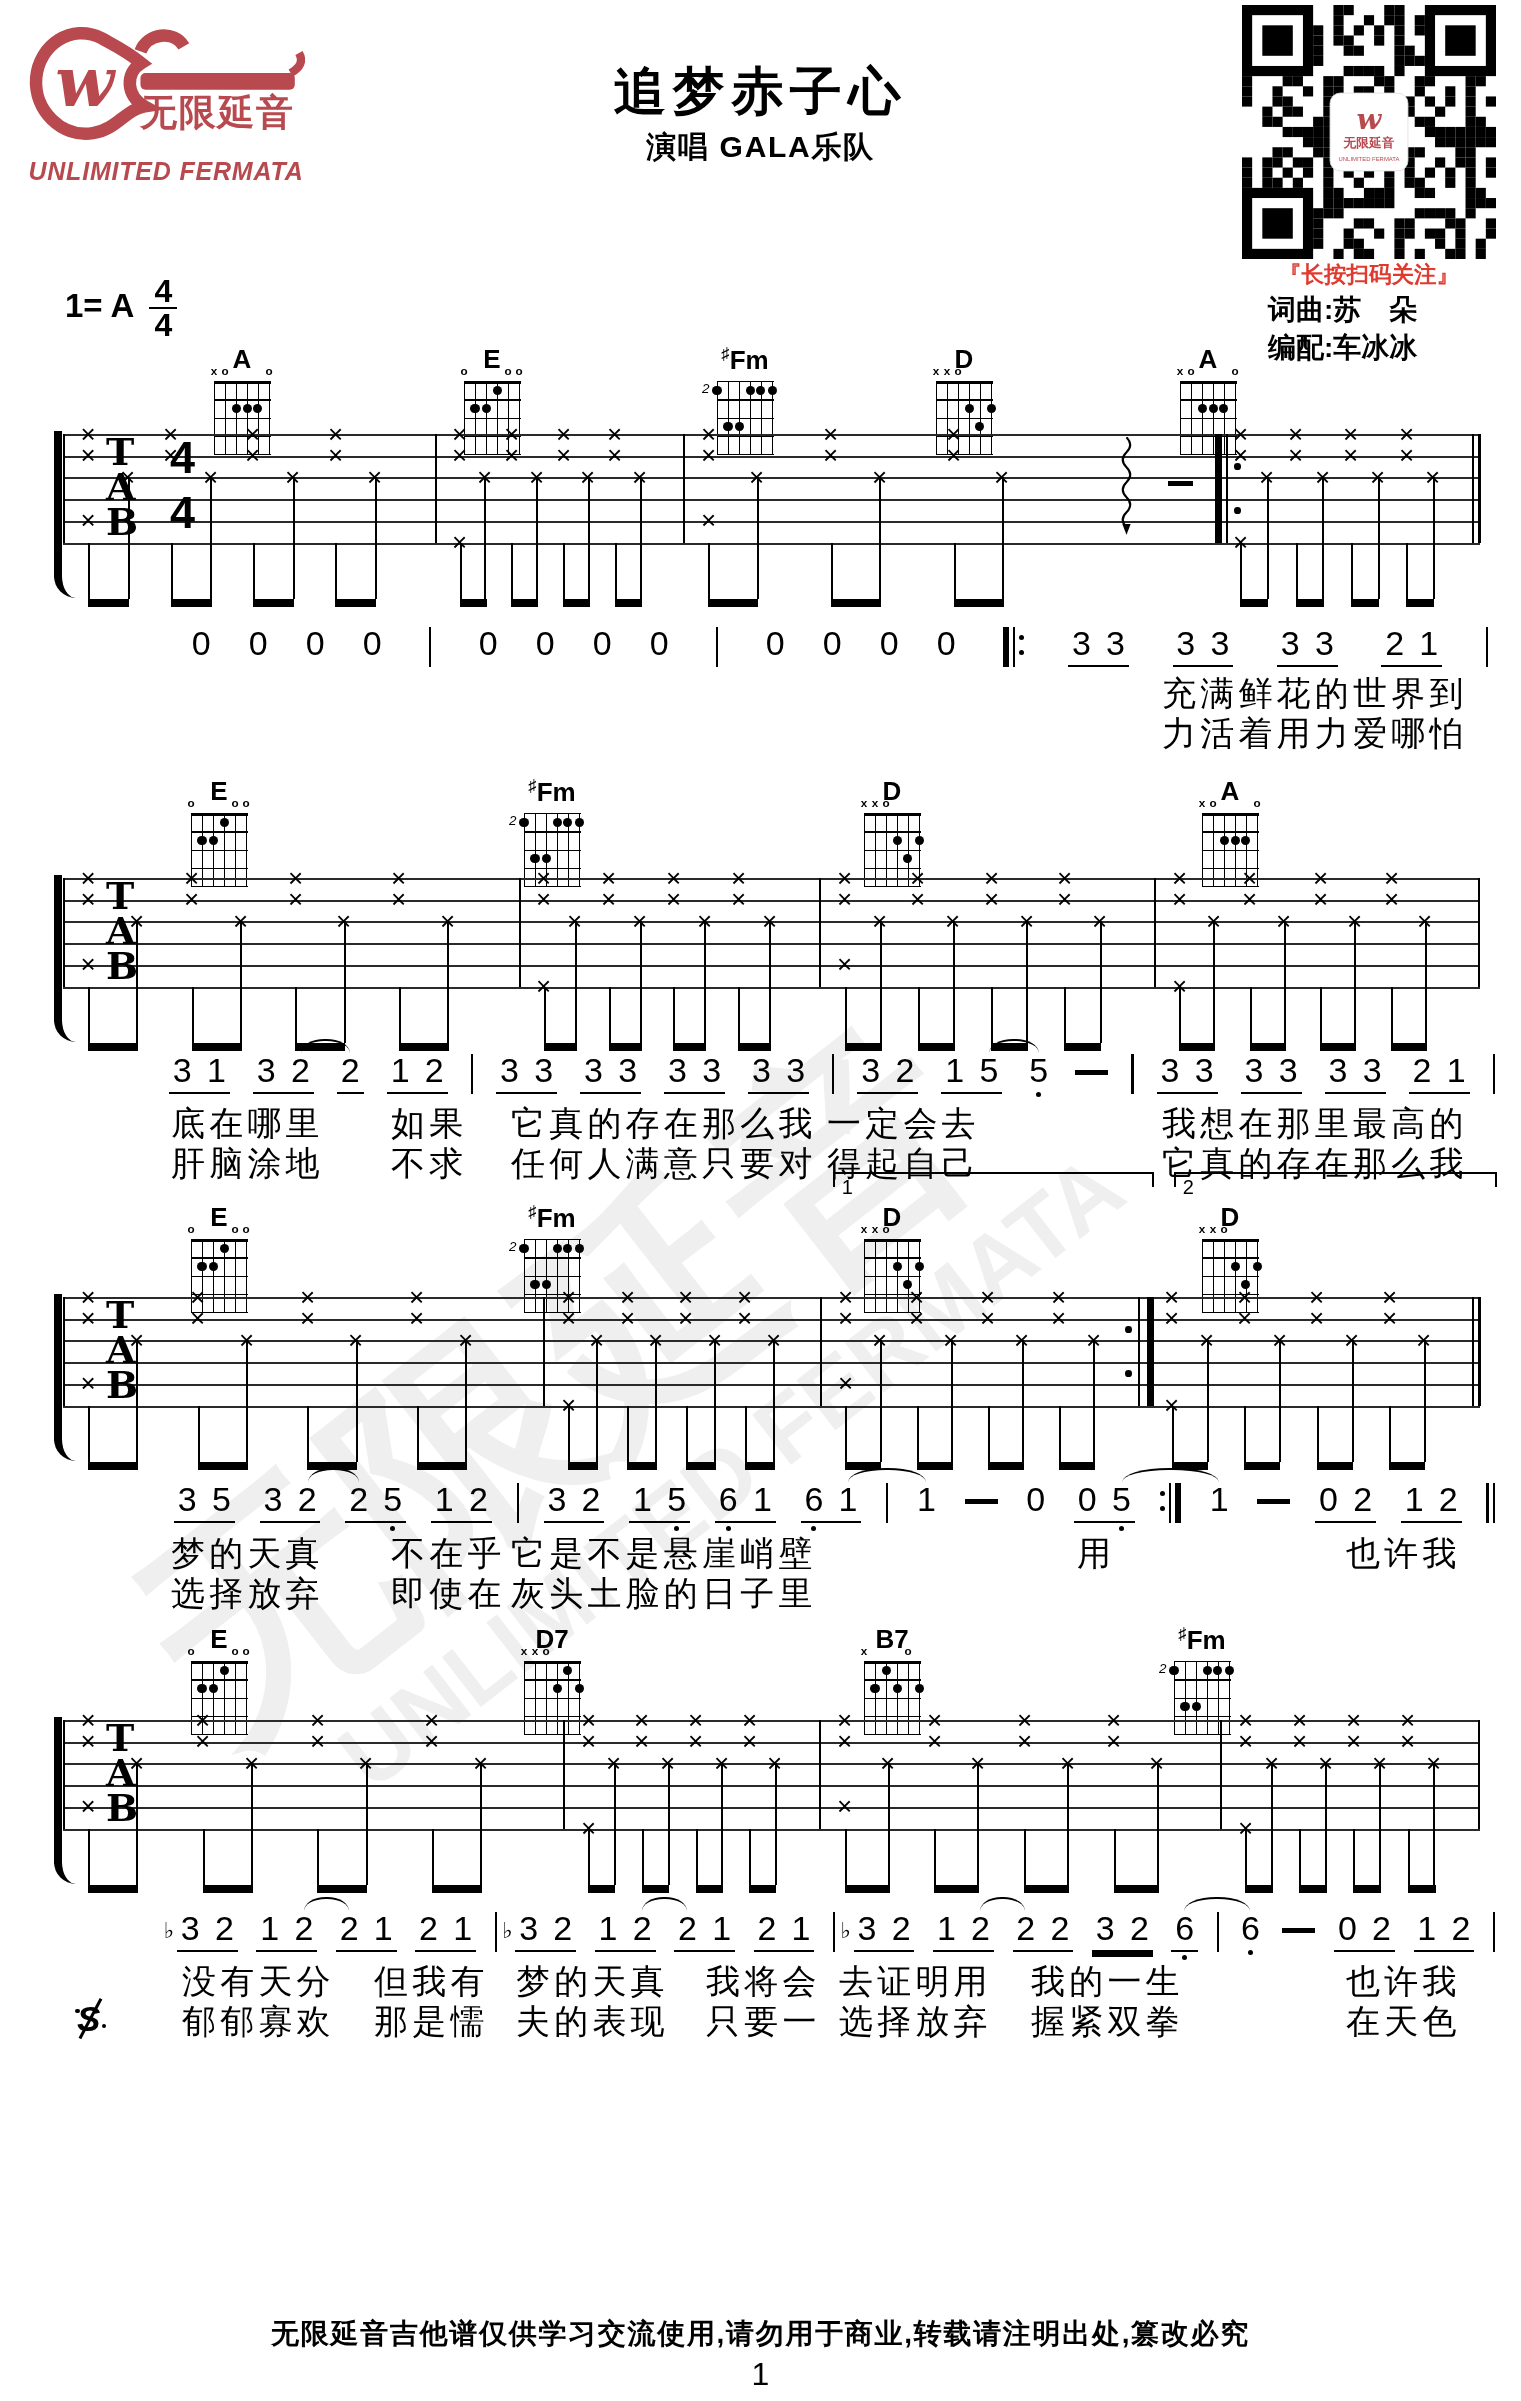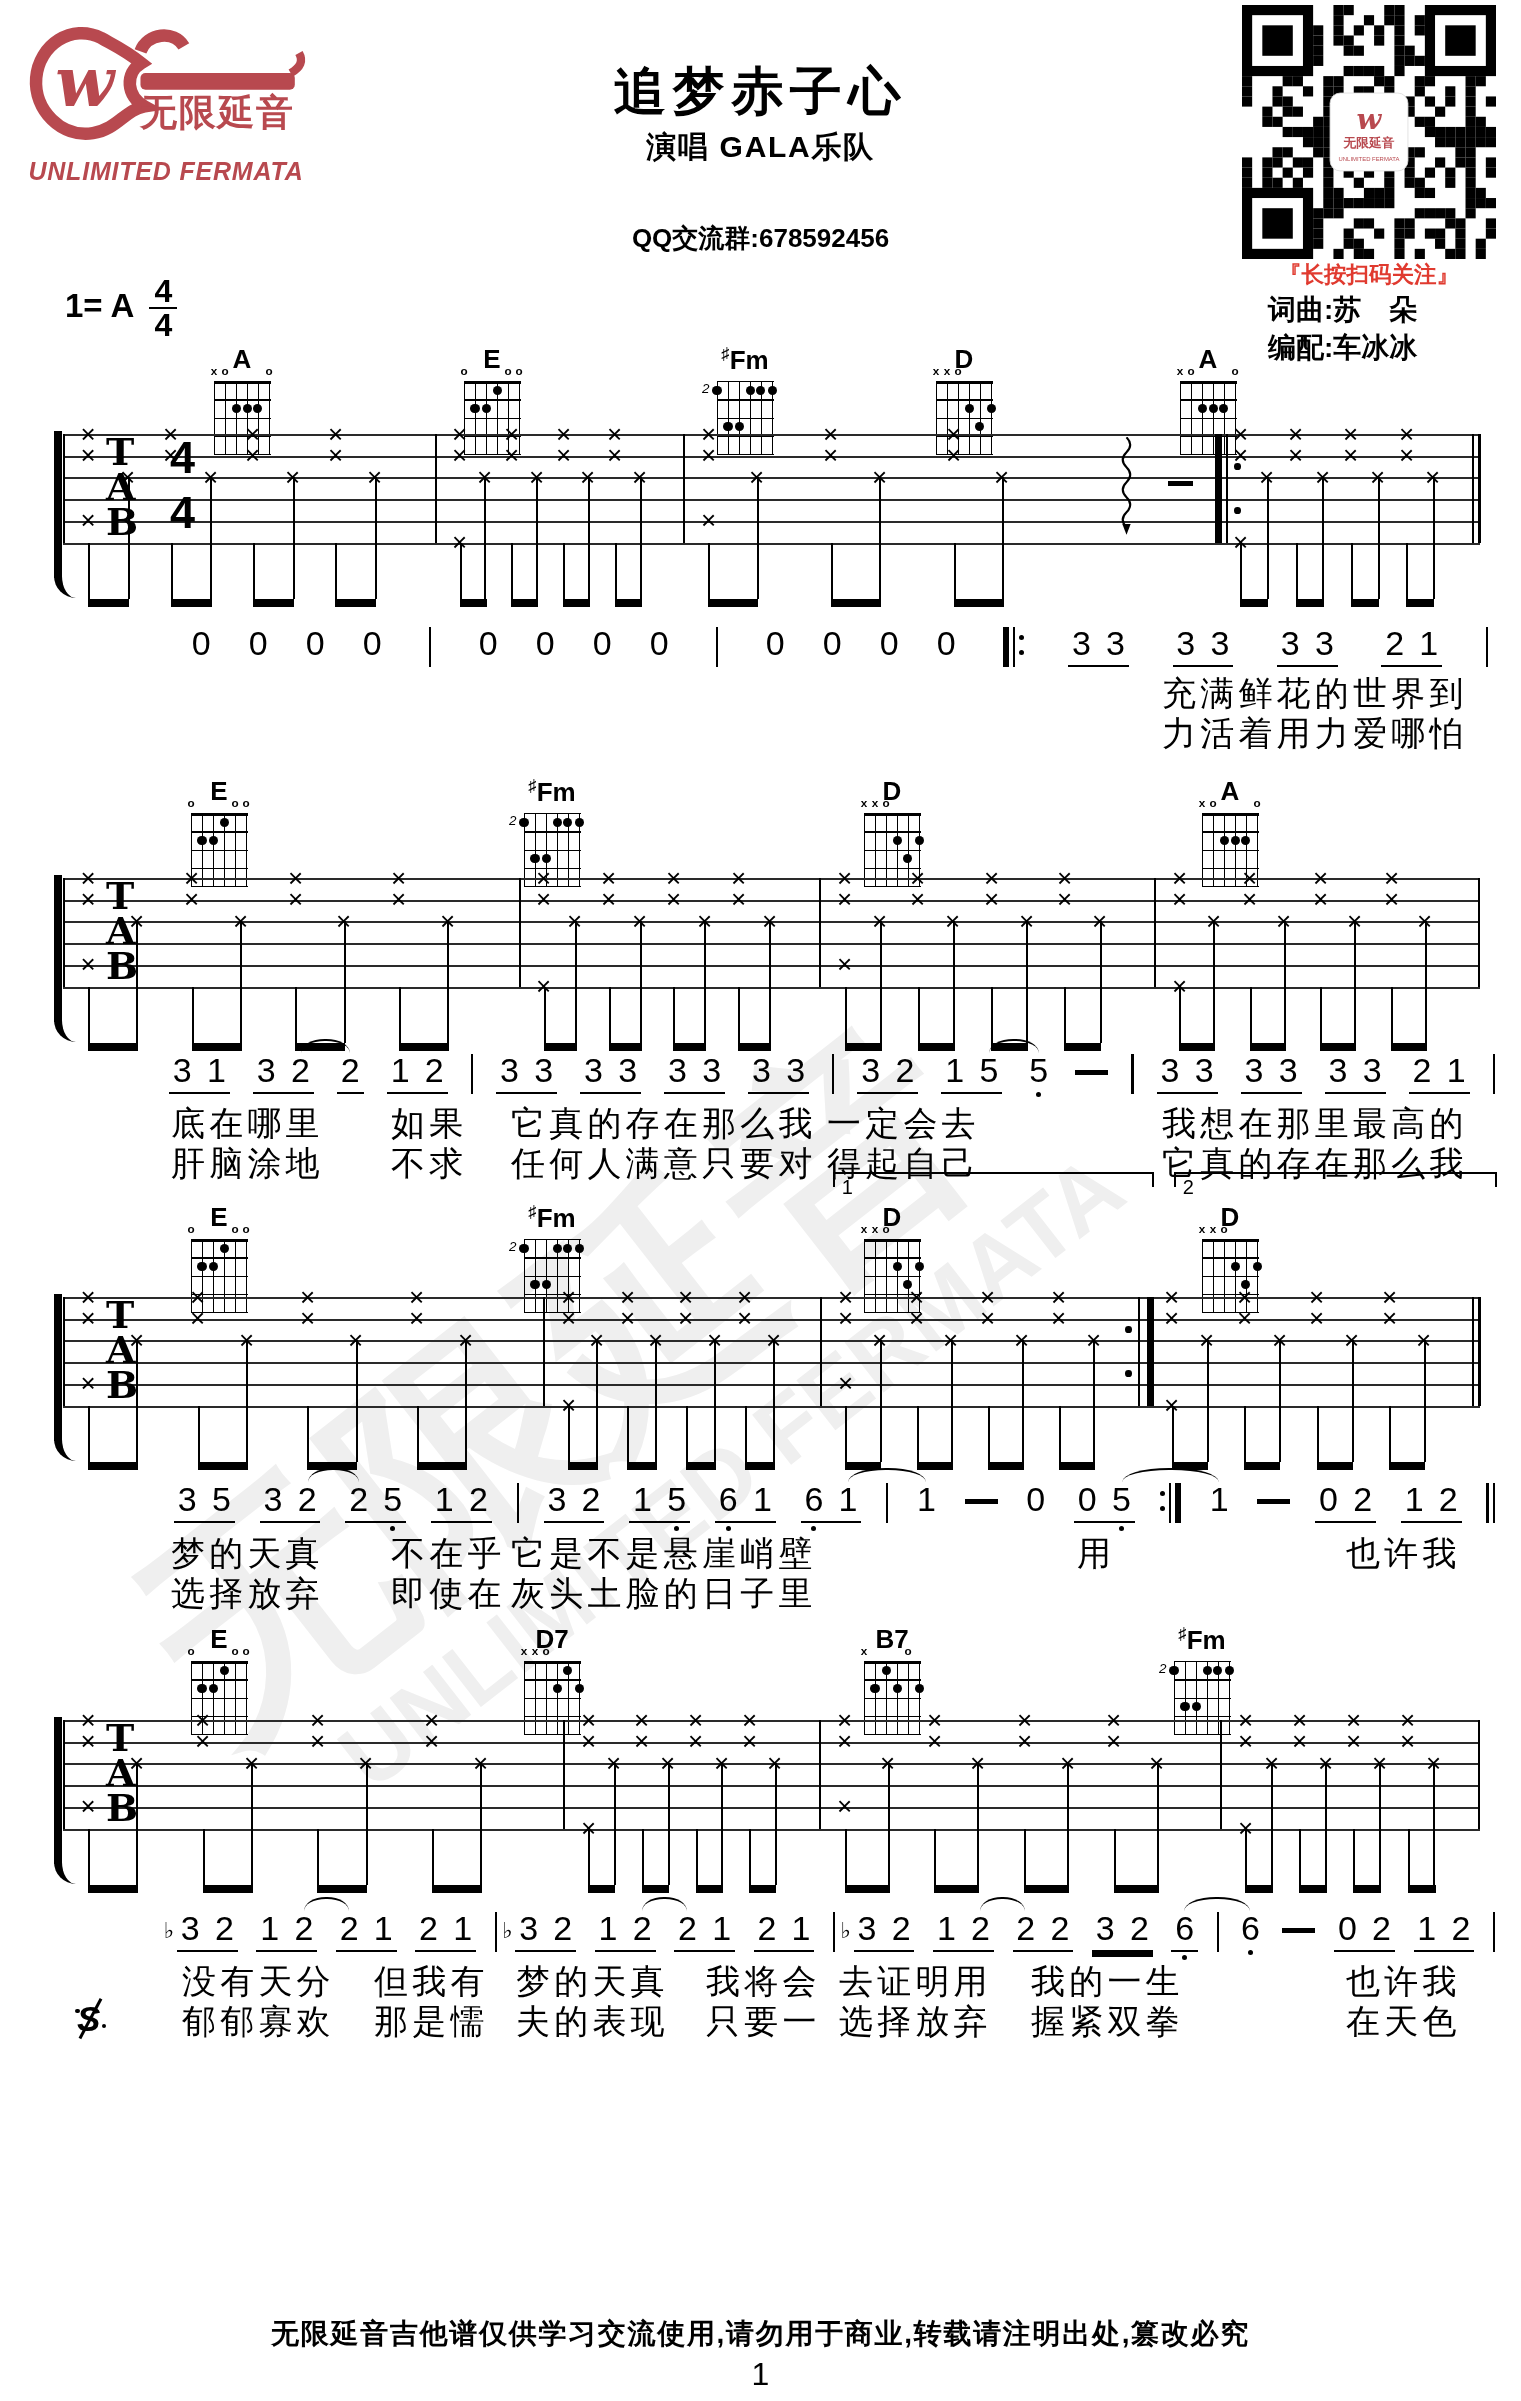--- a/index.html
+++ b/index.html
@@ -100,21 +100,20 @@
         <path d="M330,78 q18,-10 10,-24" stroke="#b8494f" stroke-width="10" fill="none"></path>
         <text x="48" y="118" font-size="82" font-style="italic" font-weight="bold" fill="#b8494f" font-family="DejaVu Serif,serif">w</text>
       </svg>
       <div class="logo-cn">无限延音</div>
       <div class="logo-en">UNLIMITED FERMATA</div>
     </div>
 
     <div class="abs title">追梦赤子心</div>
     <div class="abs subtitle">演唱 GALA乐队</div>
     <div class="abs promo">
-      <div>QQ交流群:678592456</div>
     </div>
 
     <div class="abs qr" id="qr"><svg width="254" height="254" viewBox="0 0 300 300">
           <rect x="0" y="84" width="12" height="12" fill="#000"></rect>
           <rect x="0" y="96" width="12" height="12" fill="#000"></rect>
           <rect x="0" y="108" width="12" height="12" fill="#000"></rect>
           <rect x="0" y="180" width="12" height="12" fill="#000"></rect>
           <rect x="0" y="192" width="12" height="12" fill="#000"></rect>
           <rect x="0" y="204" width="12" height="12" fill="#000"></rect>
           <rect x="24" y="120" width="12" height="12" fill="#000"></rect>

